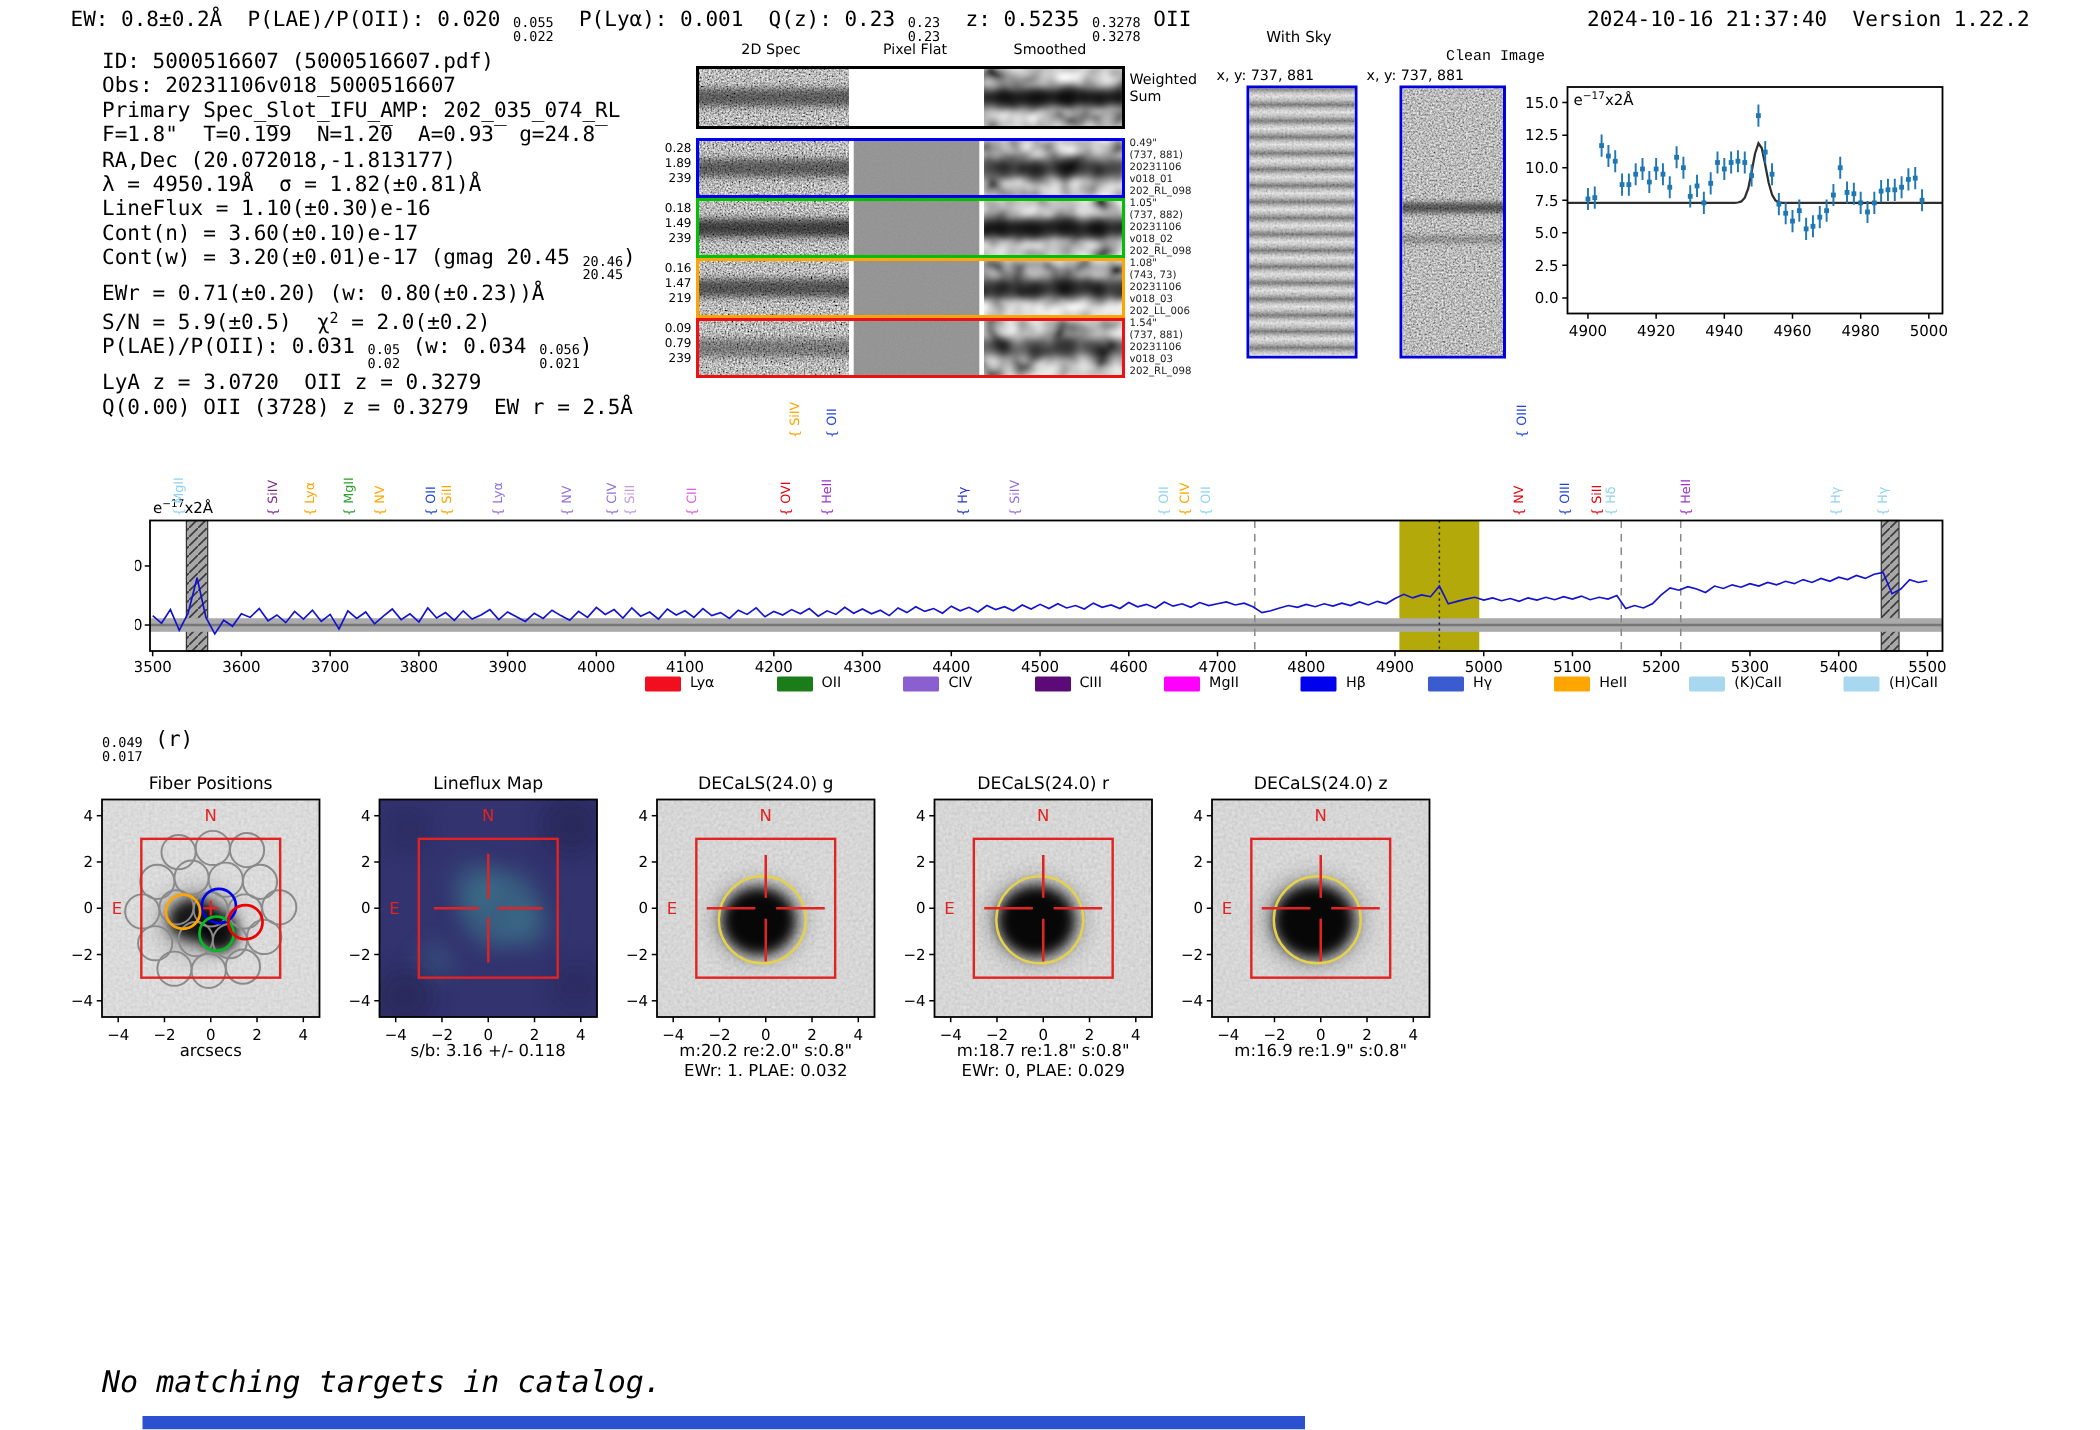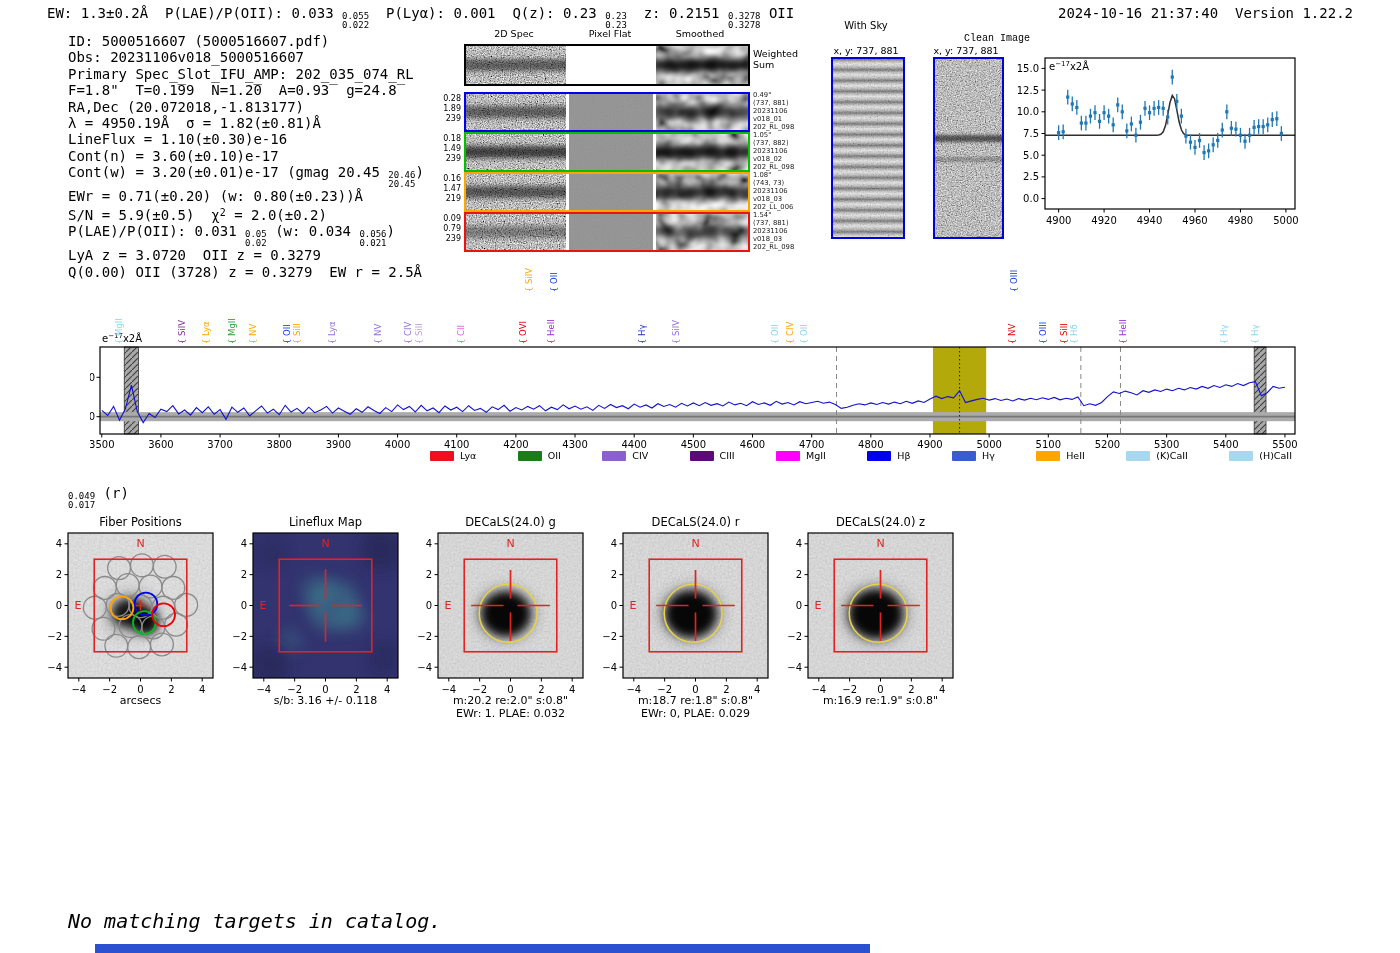--- a/index.html
+++ b/index.html
@@ -7,35 +7,35 @@
        font-family:"DejaVu Sans",sans-serif;color:#000;}
   .abs{position:absolute;}
   .mono{font-family:"DejaVu Sans Mono",monospace;white-space:pre;}
   .seg-line{font-size:14px;line-height:16.4px;}
   .stack{display:inline-flex;flex-direction:column;font-size:9px;line-height:8.6px;
          vertical-align:-1px;font-family:"DejaVu Sans Mono",monospace;align-items:flex-end;}
   .supseg{font-size:10px;vertical-align:4px;}
   #info-block .seg-line{display:block;}
   .colhdr{font-size:9.5px;text-align:center;width:90px;}
   .sky-title{font-size:10px;text-align:center;width:110px;}
-  .sky-coords{font-size:9.5px;text-align:center;width:110px;}
+  .sky-coords{font-size:9.5px;text-align:left;width:110px;}
   .leftnums{font-size:8px;line-height:9.8px;text-align:right;width:22px;color:#000;}
   .rightann{font-size:6.8px;line-height:7.9px;color:#222;white-space:pre;}
   .wsum-label{font-size:9.5px;line-height:11px;}
   #legend{display:flex;justify-content:space-between;align-items:center;}
   .lg-item{display:inline-flex;align-items:center;}
   .lg-swatch{width:24px;height:10px;border-radius:1px;display:inline-block;}
   .lg-label{font-size:9.5px;margin-left:6px;}
   .footer-line{font-size:20px;line-height:16.4px;font-style:italic;}
   svg{display:block;}
 </style>
 </head>
 <body>
 
-<div class="abs mono seg-line" id="top-line" style="left:47px;top:5px;"><span>EW: 1.3±0.2Å  P(LAE)/P(OII): 0.033 </span><span class="stack"><span>0.055</span><span>0.022</span></span><span>  P(Lyα): 0.001  Q(z): 0.23 </span><span class="stack"><span>0.23</span><span>0.23</span></span><span>  z: 0.2151 </span><span class="stack"><span>0.3278</span><span>0.3278</span></span><span> OII</span></div>
+<div class="abs mono seg-line" id="top-line" style="left:47px;top:5px;"><span>EW: 0.8±0.2Å  P(LAE)/P(OII): 0.020 </span><span class="stack"><span>0.055</span><span>0.022</span></span><span>  P(Lyα): 0.001  Q(z): 0.23 </span><span class="stack"><span>0.23</span><span>0.23</span></span><span>  z: 0.5235 </span><span class="stack"><span>0.3278</span><span>0.3278</span></span><span> OII</span></div>
 
 <div class="abs mono seg-line" style="left:1058px;top:5px;"><span>2024-10-16 21:37:40</span><span>  </span><span>Version 1.22.2</span></div>
 
 <div class="abs mono" id="info-block" style="left:68px;top:33px;"><div class="seg-line mono"><span>ID: 5000516607 (5000516607.pdf)</span></div><div class="seg-line mono"><span>Obs: 20231106v018_5000516607</span></div><div class="seg-line mono"><span>Primary Spec_Slot_IFU_AMP: 202_035_074_RL</span></div><div class="seg-line mono"><span>F=1.8"  T=0.1̅99  N=1.2̅0  A=0.93̅  g=24.8̅</span></div><div class="seg-line mono"><span>RA,Dec (20.072018,-1.813177)</span></div><div class="seg-line mono"><span>λ = 4950.19Å  σ = 1.82(±0.81)Å</span></div><div class="seg-line mono"><span>LineFlux = 1.10(±0.30)e-16</span></div><div class="seg-line mono"><span>Cont(n) = 3.60(±0.10)e-17</span></div><div class="seg-line mono"><span>Cont(w) = 3.20(±0.01)e-17 (gmag 20.45 </span><span class="stack"><span>20.46</span><span>20.45</span></span><span>)</span></div><div class="seg-line mono"><span>EWr = 0.71(±0.20) (w: 0.80(±0.23))Å</span></div><div class="seg-line mono"><span>S/N = 5.9(±0.5)  χ</span><span class="supseg">2</span><span> = 2.0(±0.2)</span></div><div class="seg-line mono"><span>P(LAE)/P(OII): 0.031 </span><span class="stack"><span>0.05</span><span>0.02</span></span><span> (w: 0.034 </span><span class="stack"><span>0.056</span><span>0.021</span></span><span>)</span></div><div class="seg-line mono"><span>LyA z = 3.0720  OII z = 0.3279</span></div><div class="seg-line mono"><span>Q(0.00) OII (3728) z = 0.3279  EW r = 2.5Å</span></div></div>
 
 <div class="abs" id="spec2d-root" style="left:0;top:0;">
     <div class="abs colhdr" style="left:469px;top:28px;">2D Spec</div>
     <div class="abs colhdr" style="left:565px;top:28px;">Pixel Flat</div>
     <div class="abs colhdr" style="left:655px;top:28px;">Smoothed</div>
     <div class="abs" style="left:464px;top:44px;width:282px;height:38px;border:2px solid #000;background:#fff;">

